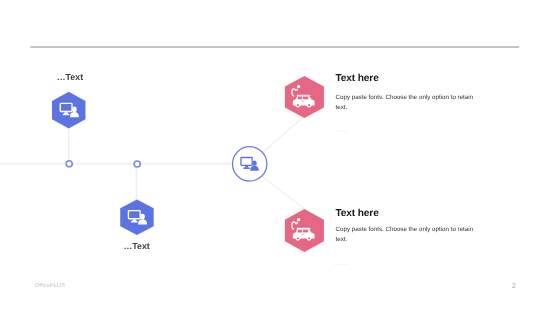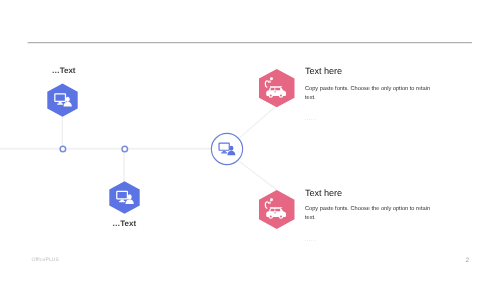--- a/index.html
+++ b/index.html
@@ -1,21 +1,21 @@
 <!DOCTYPE html>
 <html><head>
 <meta charset="utf-8">
 <style>
   html,body{margin:0;padding:0;}
   body{width:500px;height:281px;background:#ffffff;overflow:hidden;
        font-family:"Liberation Sans",sans-serif;-webkit-font-smoothing:antialiased;text-rendering:geometricPrecision;}
   #slide{position:absolute;left:0;top:0;width:500px;height:281px;background:#fff;}
   .abs{position:absolute;}
   svg{display:block;overflow:visible;}
-  .title{font-weight:normal;color:#181818;letter-spacing:-0.1px;}
+  .title{font-weight:bold;color:#181818;letter-spacing:-0.1px;}
 </style>
 </head>
 <body>
 
 <div id="slide">
 
   <svg class="abs" style="left:0;top:0;" width="500" height="60">
     <line x1="27.6" y1="42.7" x2="471.9" y2="42.7" stroke="#b0b0b0" stroke-width="1.25"></line>
   </svg>
 

